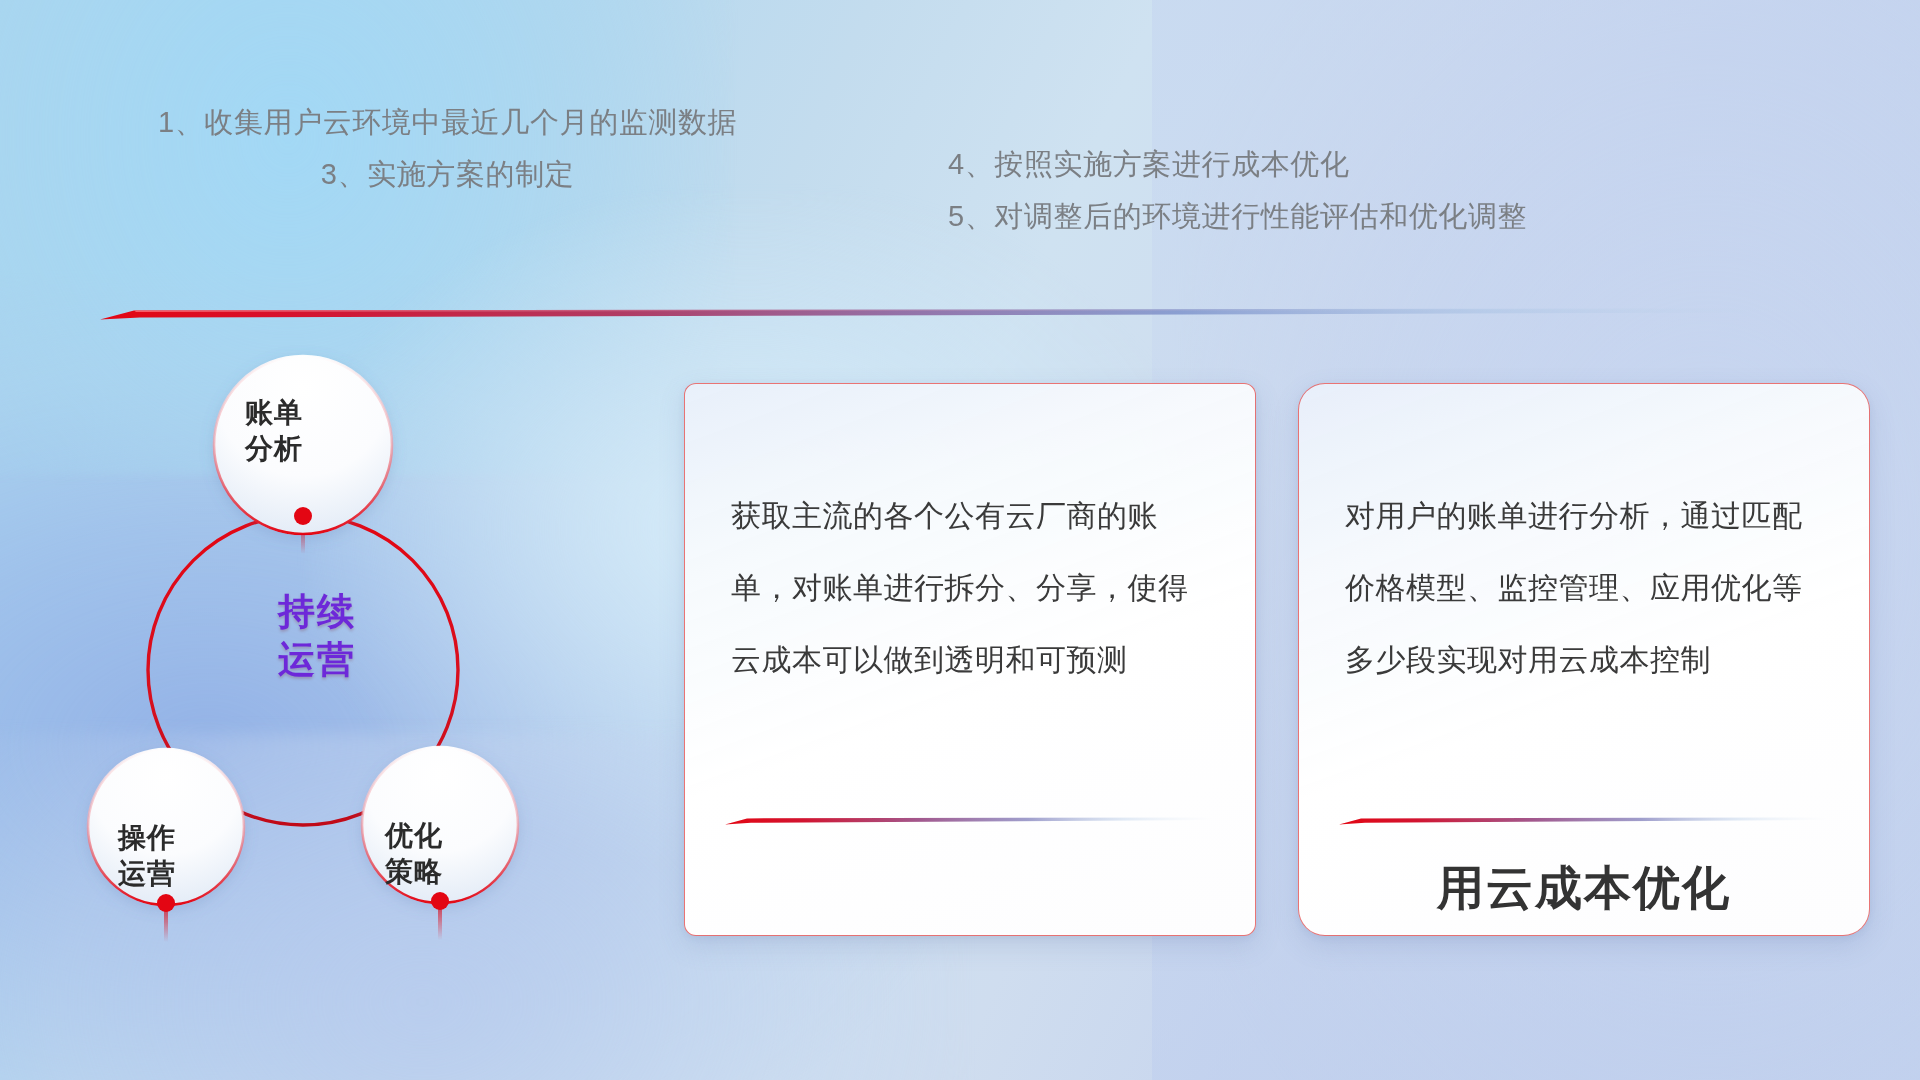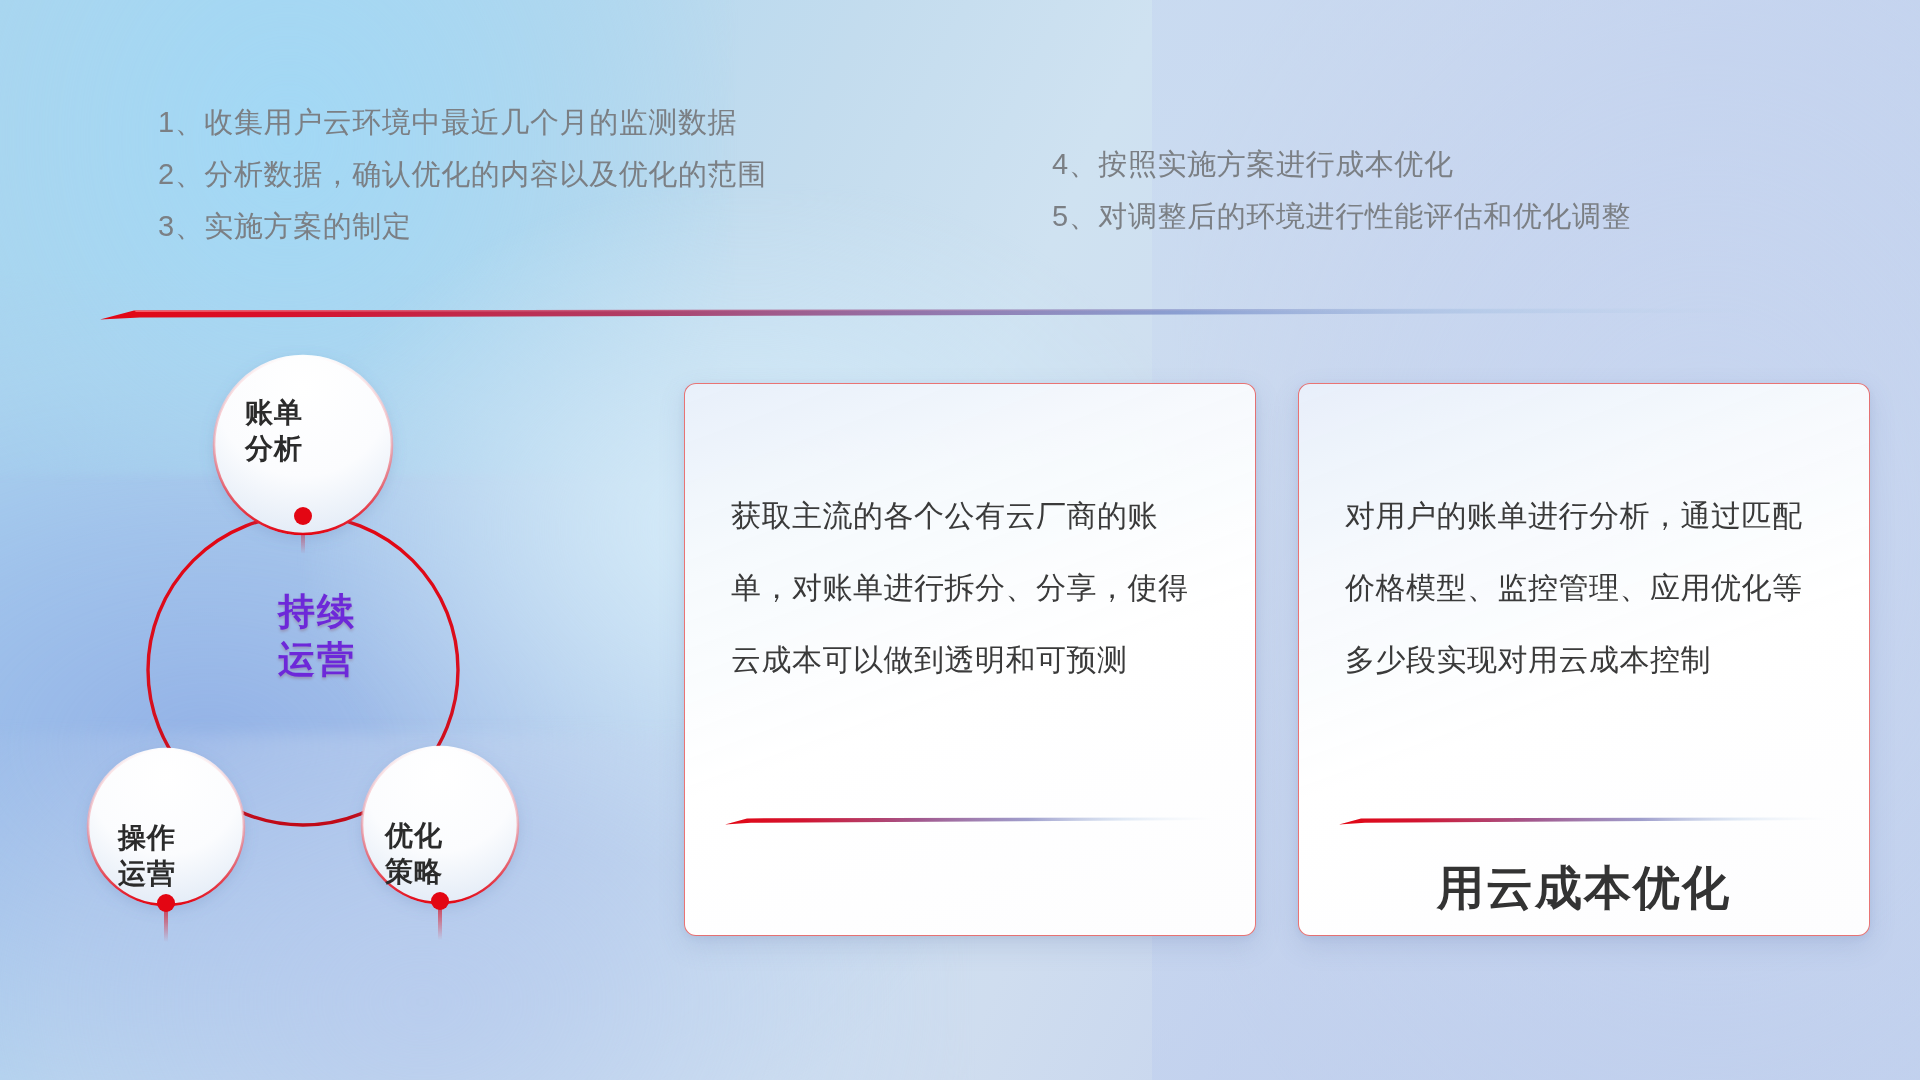--- a/index.html
+++ b/index.html
@@ -76,22 +76,22 @@
         rgba(196,212,240,0.55) 0%,
         rgba(198,213,240,0.30) 45%,
         rgba(190,206,238,0.55) 100%);
   }
 
   
   #steps {
     position:absolute; left:0; top:96px; width:100%; height:180px;
   }
   .step-col { position:absolute; }
-  #steps-left  { left:158px; top:0; }
-  #steps-right { left:1052px; top:42px; }
+  #steps-left  { left:158px; top:0;text-align:center; }
+  #steps-right { left:948px; top:42px; }
   .step-line {
     font-size:29px;
     line-height:52px;
     color:#7b7f84;
     letter-spacing:0.6px;
     white-space:nowrap;
   }
 
   
   #main-divider {
@@ -145,21 +145,21 @@
         rgba(247,250,253,0.97) 26%,
         #ffffff 55%,
         #fdfdfe 100%);
     box-shadow:
       0 10px 26px rgba(90,115,165,0.17),
       0 2px 6px rgba(90,115,165,0.10);
     overflow:hidden;
     text-decoration:underline;
   }
   #card-1 { left:684px; }
-  #card-2 { left:1298px; }
+  #card-2 { left:1298px;border-radius:27px; }
 
   .card-body {
     position:absolute;
     left:46px; right:40px; top:96px;
     font-size:30px;
     line-height:72px;
     color:#3a3a3a;
     letter-spacing:0.5px;
   }
   .card-divider {
@@ -186,21 +186,20 @@
 <div id="bg-glow-right"></div>
 <div id="bg-tint-right"></div>
 <div id="bg-glow-left"></div>
 <div id="bg-glow-top"></div>
 <div id="bg-glow-center"></div>
 <div id="bg-glow-bottom"></div>
 
 <div id="steps">
   <div class="step-col" id="steps-left">
     <div class="step-line">1、收集用户云环境中最近几个月的监测数据</div>
-    <div class="step-line">2、分析数据，确认优化的内容以及优化的范围</div>
     <div class="step-line">3、实施方案的制定</div>
   </div>
   <div class="step-col" id="steps-right">
     <div class="step-line">4、按照实施方案进行成本优化</div>
     <div class="step-line">5、对调整后的环境进行性能评估和优化调整</div>
   </div>
 </div>
 
 <div id="main-divider">
   <svg viewBox="0 0 1740 16" preserveAspectRatio="none">

